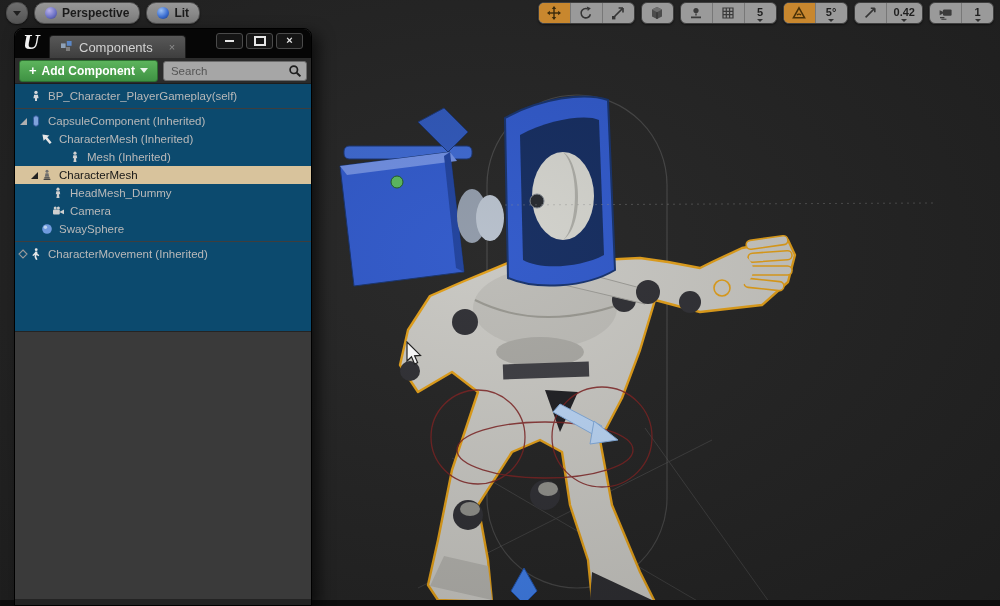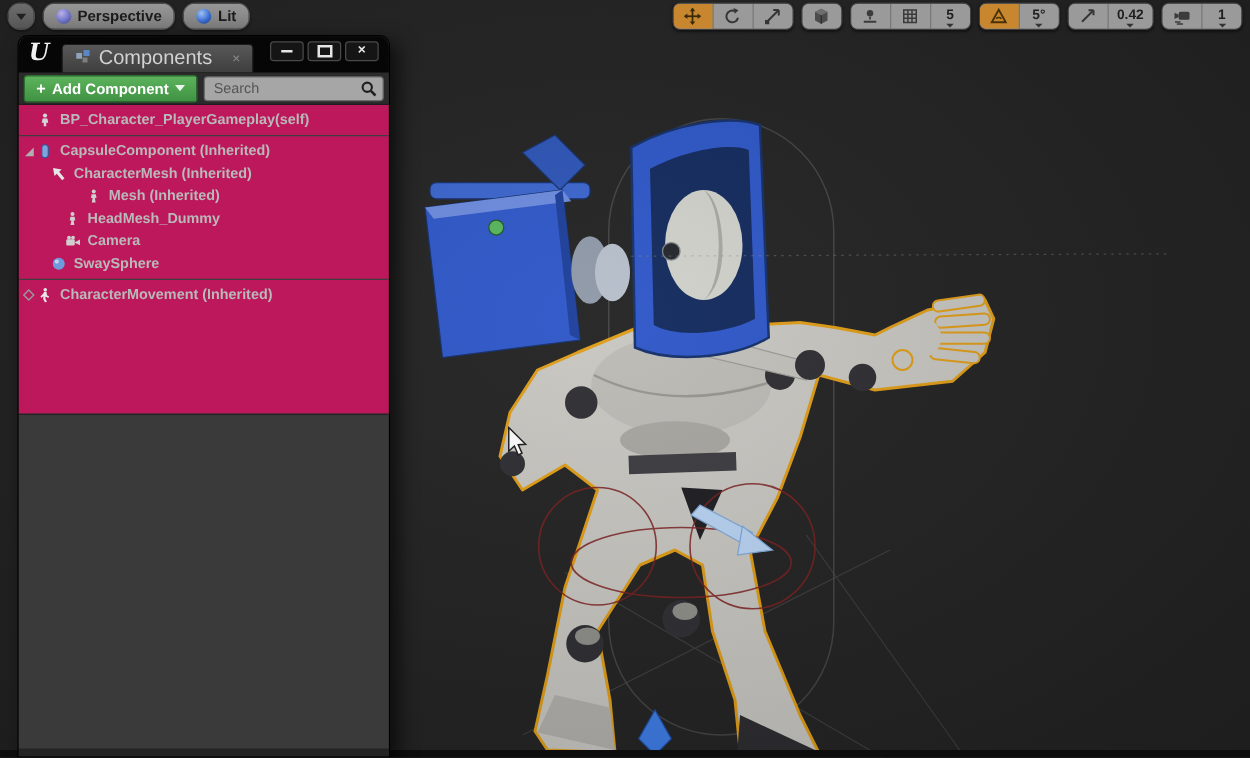--- a/index.html
+++ b/index.html
@@ -35,21 +35,21 @@
   .tbtn svg{display:block;}
 
   
   .panel{position:absolute;left:14px;top:28px;width:296px;bottom:0;z-index:3;display:flex;flex-direction:column;
          border-radius:8px 8px 0 0;box-shadow:6px 6px 16px rgba(0,0,0,.65);border:1px solid #000;background:#2b2b2b;}
   .titlebar{position:relative;height:29px;background:#060606;border-radius:8px 8px 0 0;flex:0 0 auto;}
   .ulogo{position:absolute;left:8px;top:2px;color:#f2f2f2;font-family:"DejaVu Serif","Liberation Serif",serif;
          font-style:italic;font-weight:bold;font-size:19px;}
   .tab{position:absolute;left:34px;bottom:0;height:22px;display:flex;align-items:center;gap:6px;padding:0 10px;
        background:linear-gradient(#585858,#3e3e3e);border-radius:4px 4px 0 0;border:1px solid #1c1c1c;border-bottom:none;}
-  .tab .tlabel{font-size:16px;color:#d2d2d2;}
+  .tab .tlabel{font-size:13px;color:#d2d2d2;}
   .tab .tclose{font-size:11px;color:#8c8c8c;margin-left:10px;cursor:default;}
   .winbtns{position:absolute;right:8px;top:4px;display:flex;gap:3px;}
   .wbtn{width:25px;height:14px;background:#151515;border:1px solid #4a4a4a;border-radius:3px;
         display:flex;align-items:center;justify-content:center;cursor:default;}
   .wbtn .min{width:9px;height:2px;background:#e6e6e6;}
   .wbtn .max{width:8px;height:6px;border:2px solid #e6e6e6;}
   .wbtn .cls{color:#e6e6e6;font-size:11px;font-weight:bold;line-height:1;transform:translateY(-1px);}
 
   .ptoolbar{flex:0 0 auto;display:flex;align-items:center;gap:5px;padding:3px 4px;height:26px;box-sizing:border-box;
             background:#2b2b2b;border-bottom:1px solid #1e1e1e;}
@@ -58,21 +58,21 @@
            font-size:12px;font-weight:bold;cursor:default;white-space:nowrap;}
   .addcomp .plus{font-size:13px;font-weight:bold;}
   .addcomp .chev{border-top-color:#eaf5ea;}
   .searchwrap{position:relative;flex:1;}
   .searchwrap input{width:100%;height:20px;box-sizing:border-box;border:1px solid #6c6c6c;border-radius:3px;
       background:#a6a6a6;color:#222;font-size:11.5px;padding:0 22px 0 7px;outline:none;
       font-family:"Liberation Sans","DejaVu Sans",sans-serif;}
   .searchwrap input::placeholder{color:#555;}
   .searchwrap .mag{position:absolute;right:5px;top:3px;}
 
-  .tree{flex:0 0 auto;height:244px;background:#be185d;padding-top:3px;overflow:hidden;font-weight:bold;}
+  .tree{flex:0 0 auto;height:244px;background:#0c4a6e;padding-top:3px;overflow:hidden;}
   .row{display:flex;align-items:center;height:18px;color:#b9b9b9;font-size:11.5px;cursor:default;white-space:nowrap;}
   .row .slot{width:12px;flex:0 0 12px;display:flex;align-items:center;justify-content:center;}
   .exp{width:0;height:0;border-left:7px solid transparent;border-bottom:7px solid #b0b0b0;}
   .row.selected{background:#d8c39c;color:#161616;}
   .row.selected .exp{border-bottom-color:#222;}
   .row .ric{display:flex;align-items:center;justify-content:center;width:14px;flex:0 0 14px;}
   .row .lbl{margin-left:5px;}
   .divider{height:1px;background:#3e3e3e;margin:3px 0;}
 
   .panel-empty{flex:1 1 auto;background:#3a3a3a;border-top:1px solid #242424;}
@@ -375,20 +375,34 @@
         <div class="row" style="padding-left: 13px; margin-left: 28px;">
           <span class="slot"></span>
           <span class="ric">
             <svg width="12" height="12" viewBox="0 0 12 12">
               <circle cx="6" cy="2.2" r="1.6" fill="#cfcfcf"></circle>
               <path d="M4.3 4.3h3.4l.5 3H6.9l.6 3.6H4.4l.7-3.6H3.8z" fill="#cfcfcf"></path>
             </svg>
           </span>
           <span class="lbl">Mesh (Inherited)</span>
         </div>
+        <div class="row selected" style="padding-left: 13px;">
+          <span class="slot">
+            <span class="exp"></span>
+          </span>
+          <span class="ric">
+            <svg width="12" height="12" viewBox="0 0 12 12">
+              <circle cx="6" cy="2.3" r="1.5" fill="#6e6e6e"></circle>
+              <path d="M4.5 4.2h3l.7 3.6H3.8z" fill="#6e6e6e"></path>
+              <rect x="3.3" y="8.1" width="5.4" height="1.5" fill="#555"></rect>
+              <rect x="2.6" y="9.8" width="6.8" height="1.2" fill="#444"></rect>
+            </svg>
+          </span>
+          <span class="lbl">CharacterMesh</span>
+        </div>
         <div class="row" style="padding-left: 24px;">
           <span class="slot"></span>
           <span class="ric">
             <svg width="12" height="12" viewBox="0 0 12 12">
               <circle cx="6" cy="2.2" r="1.6" fill="#cfcfcf"></circle>
               <path d="M4.3 4.3h3.4l.5 3H6.9l.6 3.6H4.4l.7-3.6H3.8z" fill="#cfcfcf"></path>
             </svg>
           </span>
           <span class="lbl">HeadMesh_Dummy</span>
         </div>

